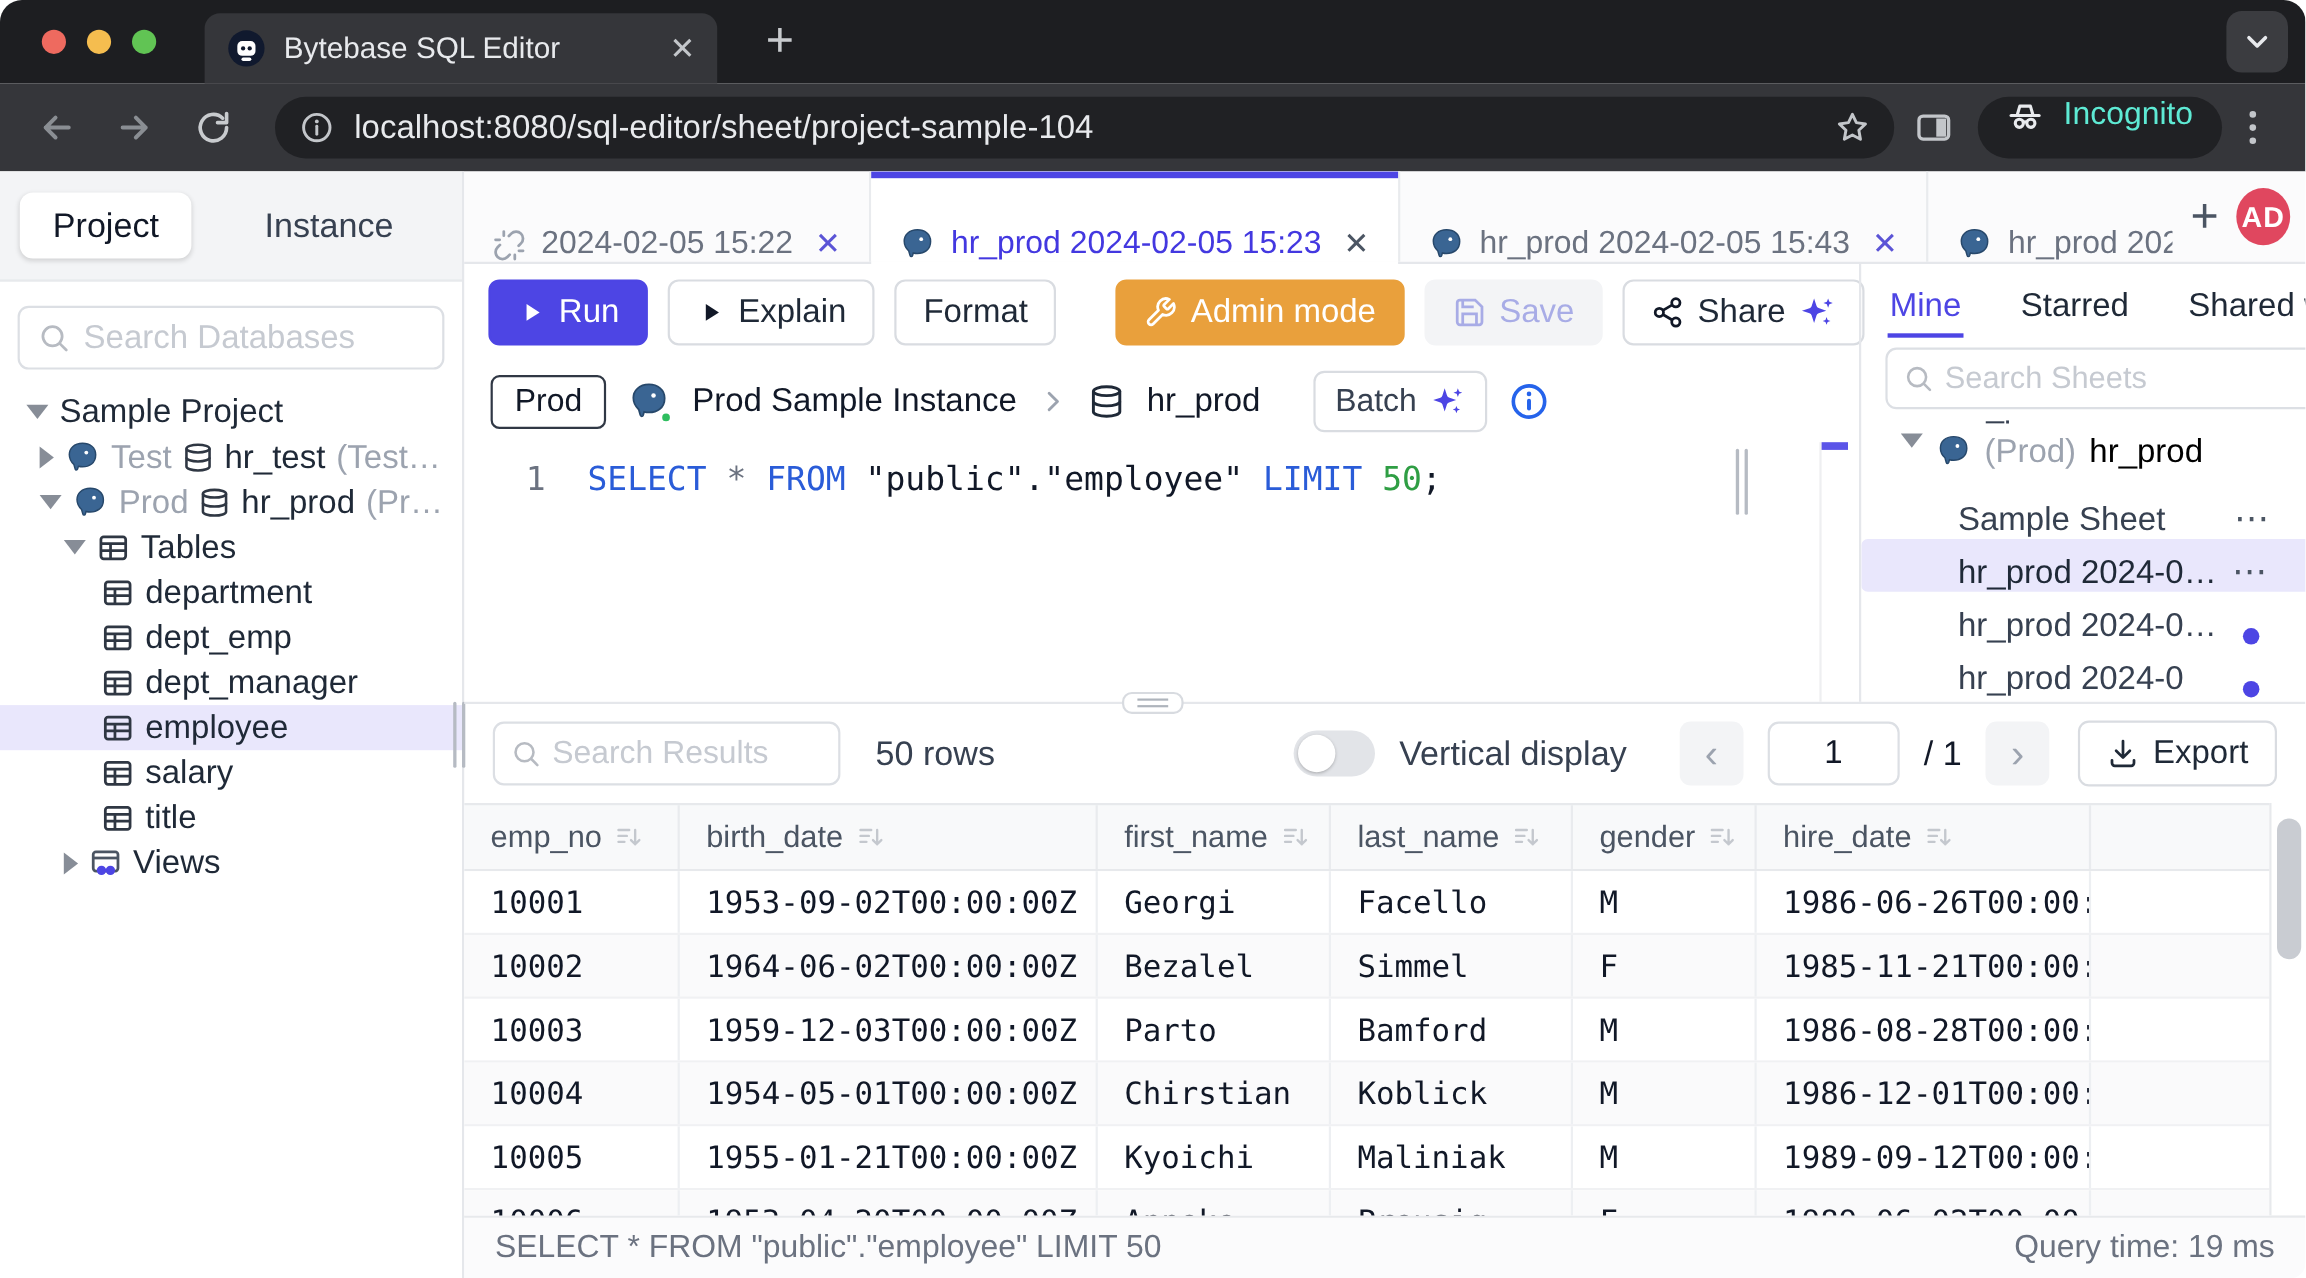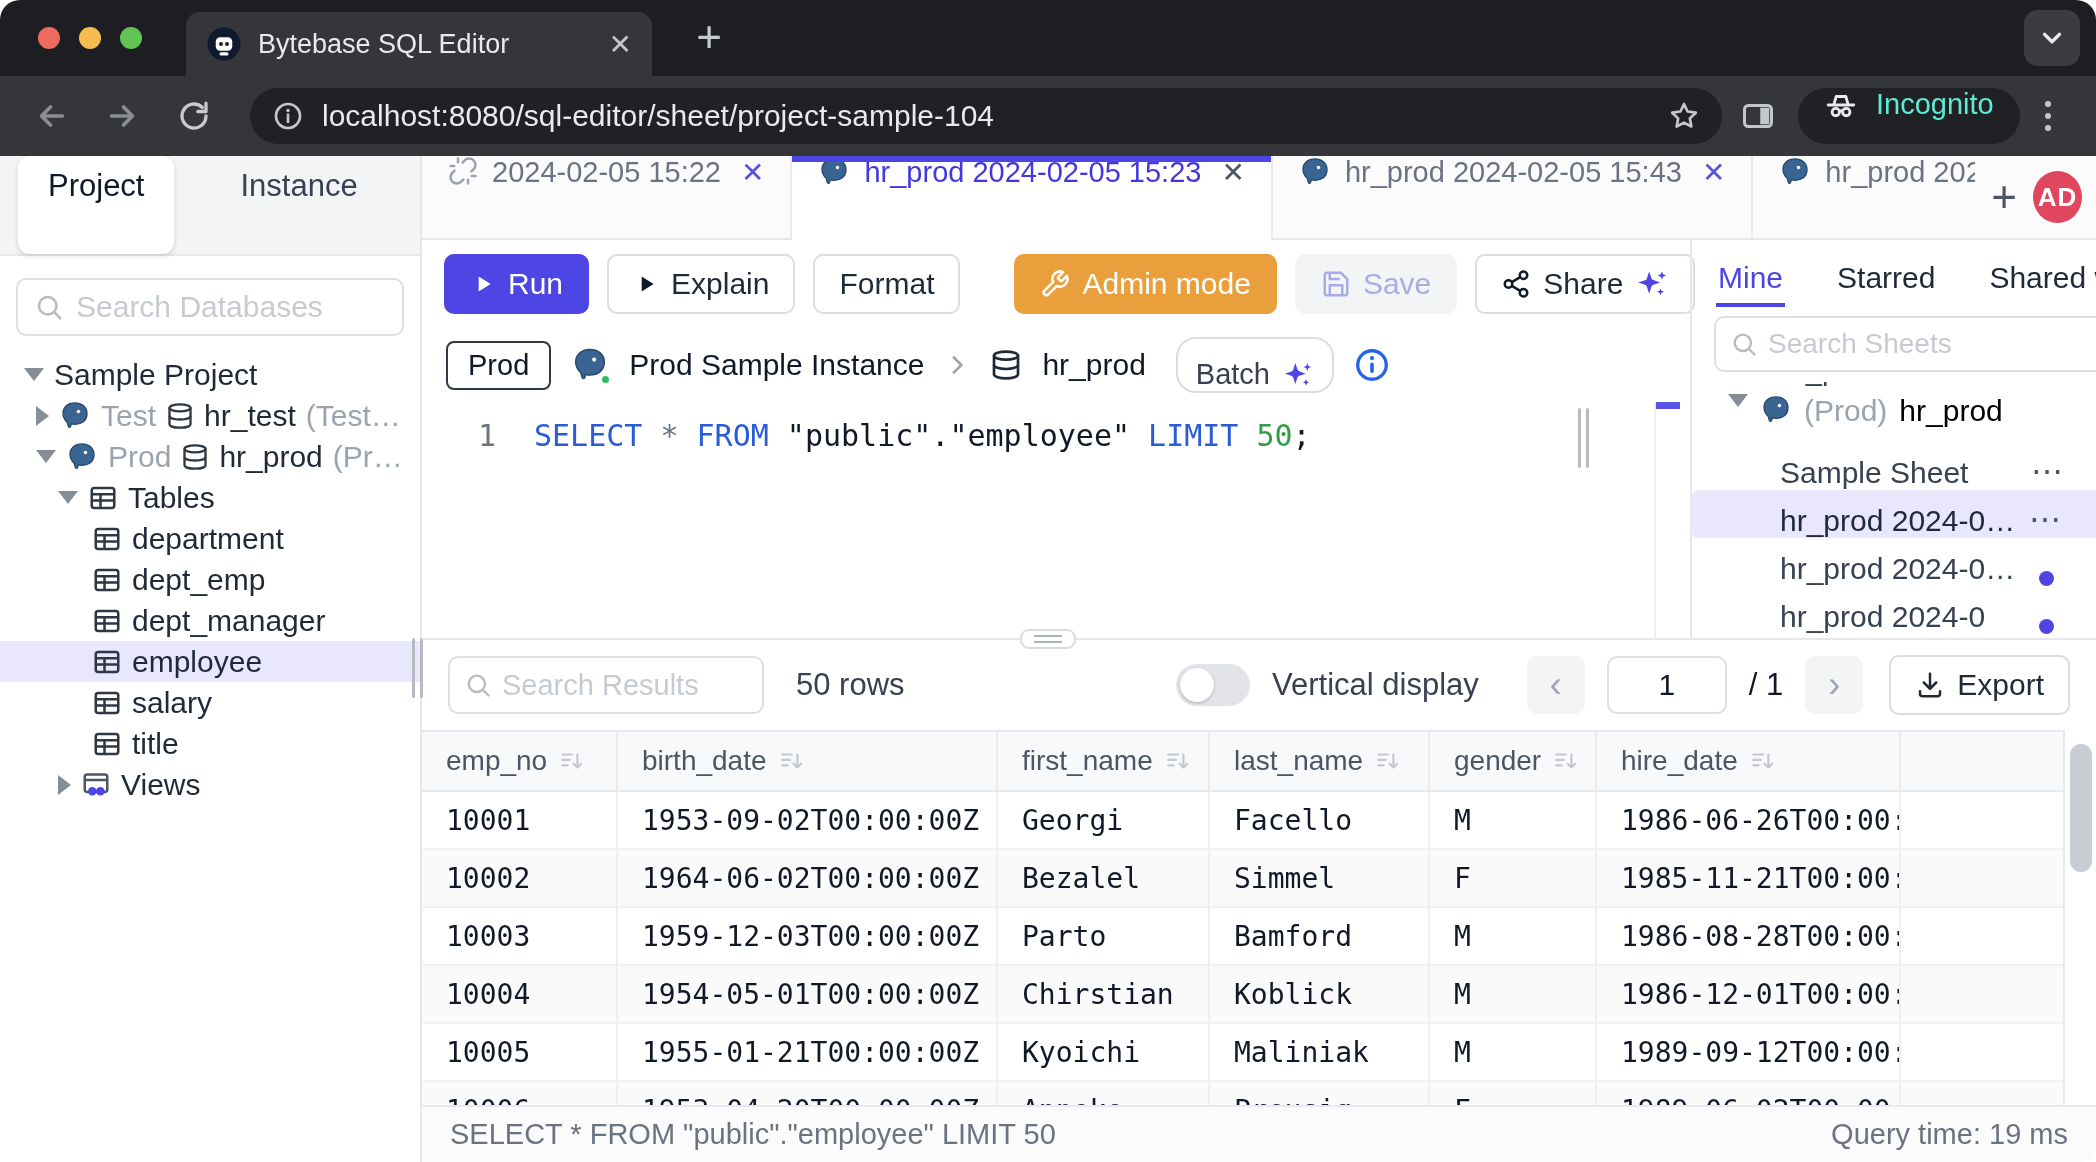--- a/index.html
+++ b/index.html
@@ -29,62 +29,62 @@
   .incog{position:absolute;left:1798px;top:12px;height:56px;background:#202124;border-radius:28px;display:flex;align-items:flex-start;gap:18px;padding:0 26px;color:#5eead4;font-size:29px}
   .menu-dots{position:absolute;right:30px;top:22px;width:36px;height:36px;display:flex;flex-direction:column;align-items:center;justify-content:center;gap:6px}
   .menu-dots i{width:6px;height:6px;border-radius:50%;background:#C3C6CA}
 
   
   .app{display:flex;height:1006px;position:relative;background:#fff}
   .sidebar{width:422px;flex:none;border-right:2px solid #E5E7EB;display:flex;flex-direction:column;background:#fff}
   .main{flex:1;display:flex;flex-direction:column;min-width:0}
 
   
-  .sb-head{height:100px;background:#F3F4F6;border-bottom:2px solid #E7E9EC;display:flex;padding:0 18px;gap:36px}
+  .sb-head{height:100px;background:#F3F4F6;border-bottom:2px solid #E7E9EC;display:flex;align-items:center;padding:0 18px;gap:36px}
   .sb-tab{font-size:31px;color:#374151;padding:12px 30px}
   .sb-tab.active{background:#fff;border-radius:12px;box-shadow:0 2px 5px rgba(0,0,0,.14);color:#111827;font-weight:500}
   .sb-head .spacer{flex:1}
   .sb-search{margin:22px 16px 12px;height:58px;border:2px solid #DCDFE4;border-radius:10px;display:flex;align-items:center;padding:0 16px;gap:12px;background:#fff}
   .sb-search input{border:0;outline:0;flex:1;font-size:30px;color:#374151;font-family:inherit;background:transparent}
   .sb-search input::placeholder{color:#C6CAD1}
   .tree{flex:1;overflow:hidden;padding-top:6px}
   .trow{height:41px;display:flex;align-items:center;gap:10px;font-size:30px;color:#1F2937;white-space:nowrap;padding-right:8px}
   .trow.selected{background:var(--accent_soft)}
   .dim{color:#9CA3AF}
   .caret{flex:none;width:0;height:0}
   .caret.down{border-left:10px solid transparent;border-right:10px solid transparent;border-top:13px solid #878D97}
   .caret.right{border-top:10px solid transparent;border-bottom:10px solid transparent;border-left:13px solid #878D97}
   .pgwrap{position:relative;flex:none}
   .gdot{position:absolute;right:-3px;bottom:-2px;width:13px;height:13px;border-radius:50%;background:var(--green_dot);border:3px solid #fff}
   .vgrip{position:absolute;display:flex;gap:5px}
   .vgrip i{width:3px;height:60px;background:#B6BBC3;border-radius:2px}
 
   
   .sheetbar{height:84px;background:#FBFBFC;border-bottom:2px solid #E5E7EB;display:flex;align-items:stretch;position:relative}
-  .stab{display:flex;align-items:flex-start;gap:14px;padding:0 26px;font-size:29px;color:#6B7280;border-right:2px solid #E9EBEE;position:relative;white-space:nowrap}
+  .stab{display:flex;align-items:flex-end;gap:14px;padding:0 26px;font-size:29px;color:#6B7280;border-right:2px solid #E9EBEE;position:relative;white-space:nowrap}
   .stab .x{font-size:28px;color:#5B54D6;margin-left:6px}
   .stab .x.gray{color:#4B5563}
   .stab.active{background:#fff;color:#4338E0;font-weight:500}
   .stab.active::before{content:"";position:absolute;top:0;left:0;right:0;height:6px;background:var(--accent)}
   .stab.active::after{content:"";position:absolute;left:0;right:0;bottom:-2px;height:2px;background:#fff}
   .stab.clip{width:234px;overflow:hidden;border-right:0;padding-right:0}
   .stab-plus{align-self:center;font-size:44px;color:#4B5563;padding:0 16px;font-weight:300}
   .avatar{align-self:center;margin-left:auto;margin-right:14px;width:52px;height:52px;border-radius:50%;background:var(--avatar_red);color:#fff;font-size:26px;font-weight:700;display:flex;align-items:center;justify-content:center;letter-spacing:1px}
 
   
   .workzone{height:400px;display:flex;position:relative;border-bottom:2px solid #E5E7EB}
   .editor-col{width:1268px;flex:none;display:flex;flex-direction:column;min-width:0}
   .ed-toolbar{height:88px;display:flex;align-items:center;padding:0 22px;gap:18px}
   .btn{height:60px;display:flex;align-items:center;gap:12px;padding:0 24px;border-radius:10px;font-size:30px;background:#fff;border:2px solid #D9DCE1;color:#1F2937;white-space:nowrap}
   .btn.run{background:var(--accent);border-color:var(--accent);color:#fff}
   .btn.admin{background:var(--admin_orange);border-color:var(--admin_orange);color:#fff;margin-left:36px}
   .btn.save{background:#F3F4F6;border-color:#F3F4F6;color:#A8ACE6}
   .conn-row{height:74px;display:flex;align-items:center;padding:0 24px;gap:20px;font-size:30px;color:#111827}
   .env-badge{border:2px solid #303845;border-radius:8px;padding:6px 20px;font-size:29px;color:#111827}
-  .batch{height:56px;display:flex;align-items:flex-end;gap:12px;border:2px solid #D9DCE1;border-radius:20px;padding:0 18px;font-size:29px;color:#374151;margin-left:10px}
+  .batch{height:56px;display:flex;align-items:center;gap:12px;border:2px solid #D9DCE1;border-radius:10px;padding:0 18px;font-size:29px;color:#374151;margin-left:28px}
   .code{flex:1;position:relative;font-family:"DejaVu Sans Mono",monospace;font-size:30px}
   .gutter{position:absolute;left:0;top:16px;width:74px;text-align:right;color:#6B7280}
   .code-line{position:absolute;left:112px;top:16px;white-space:pre;color:#111827}
   .tok-kw{color:var(--kw)}.tok-op{color:#6B7280}.tok-num{color:var(--num)}
   .scrollstrip{position:absolute;right:10px;top:0;bottom:0;width:26px;border-left:2px solid #EEEFF1}
   .scrollstrip .mark{position:absolute;left:0;right:0;top:0;height:7px;background:#5B54E8}
 
   
   .sheets-panel{width:452px;flex:none;border-left:2px solid #E5E7EB;display:flex;flex-direction:column;overflow:hidden;position:relative}
   .sp-tabs{height:76px;display:flex;align-items:center;padding:0 26px;gap:54px;font-size:30px;white-space:nowrap}

